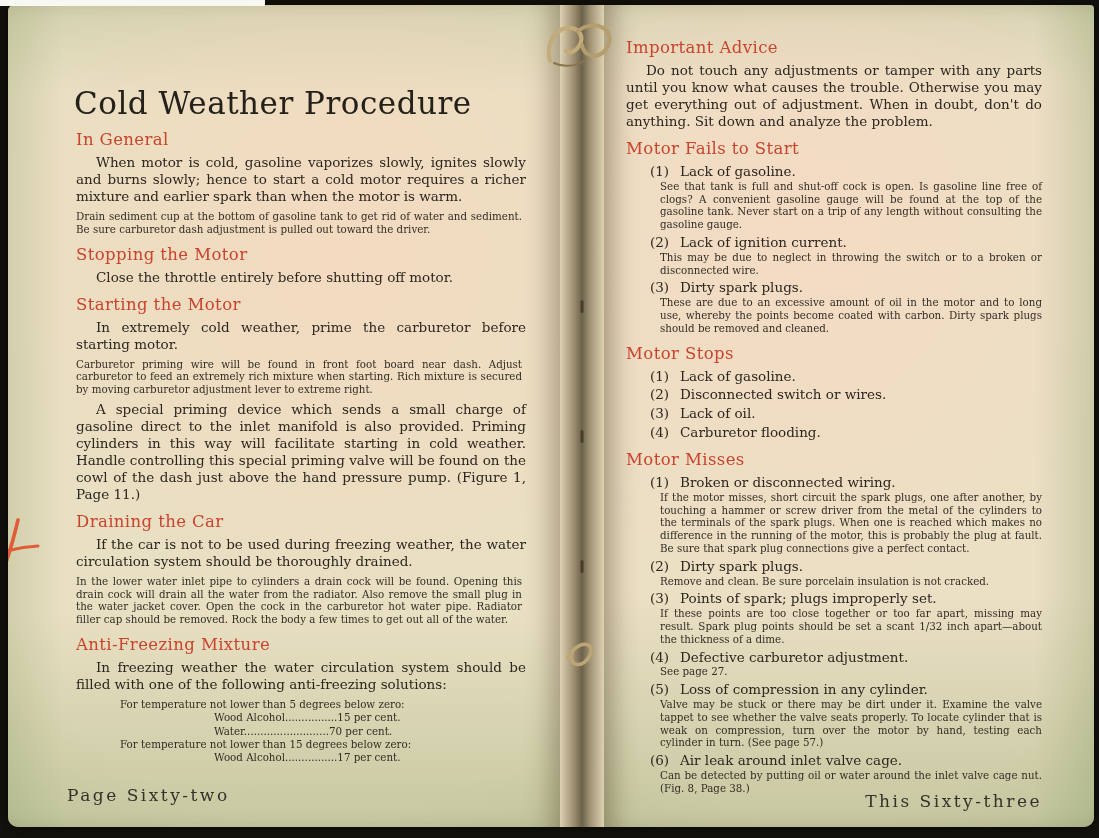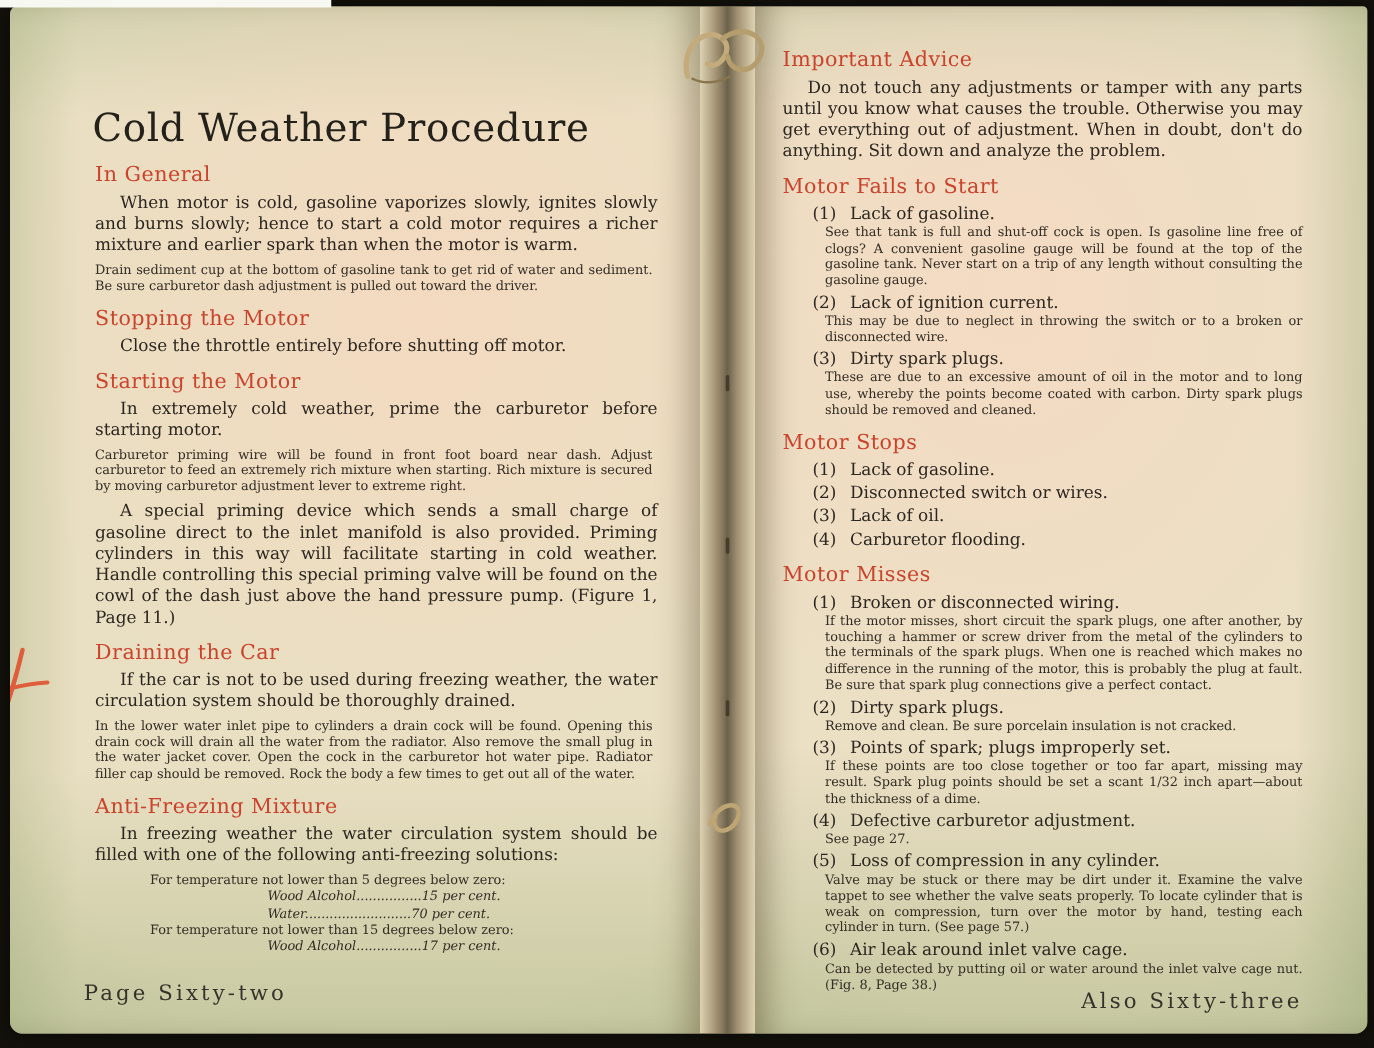--- a/index.html
+++ b/index.html
@@ -83,21 +83,21 @@
   }
   .fine-text{
     font-size:10.3px;line-height:1.24;text-align:justify;
     margin:0 0 5px 0;color:#332d25;
   }
   .page.left .fine-text{margin-right:4px;}
 
   .recipe{margin:1px 0 2px 0;}
   .recipe-line{font-size:10.3px;line-height:1.3;color:#332d25;}
   .recipe-line.indent-1{margin-left:44px;}
-  .recipe-line.indent-2{margin-left:138px;font-style:italic;}
+  .recipe-line.indent-2{margin-left:138px;}
 
   .num-list{margin:0 0 4px 0;}
   .num-item{margin:0 0 2px 0;}
   .num-item-head{font-size:13.5px;line-height:1.25;padding-left:24px;}
   .num-item-head .num{display:inline-block;min-width:30px;}
   .item-detail{margin-left:34px;margin-bottom:3px;}
 
   .folio{
     position:absolute;font-size:17px;font-weight:400;letter-spacing:2.5px;color:#36312a;margin-left:29px;
   }
@@ -233,17 +233,17 @@
                 <div class="num-item-head"><span class="num">(5)</span><span class="item-title">Loss of compression in any cylinder.</span></div>
                 <p class="fine-text item-detail">Valve may be stuck or there may be dirt under it.  Examine the valve tappet to see whether the valve seats properly.  To locate cylinder that is weak on compression, turn over the motor by hand, testing each cylinder in turn.  (See page 57.)</p>
               </div>
               <div class="num-item">
                 <div class="num-item-head"><span class="num">(6)</span><span class="item-title">Air leak around inlet valve cage.</span></div>
                 <p class="fine-text item-detail">Can be detected by putting oil or water around the inlet valve cage nut.  (Fig. 8, Page 38.)</p>
               </div>
             </div>
           </section>
         </div>
-      <div class="folio folio-right">Also Sixty-three</div>
+      <div class="folio folio-right">This Sixty-three</div>
     </div>
 
   </div>
 </div>
 
 </body></html>

